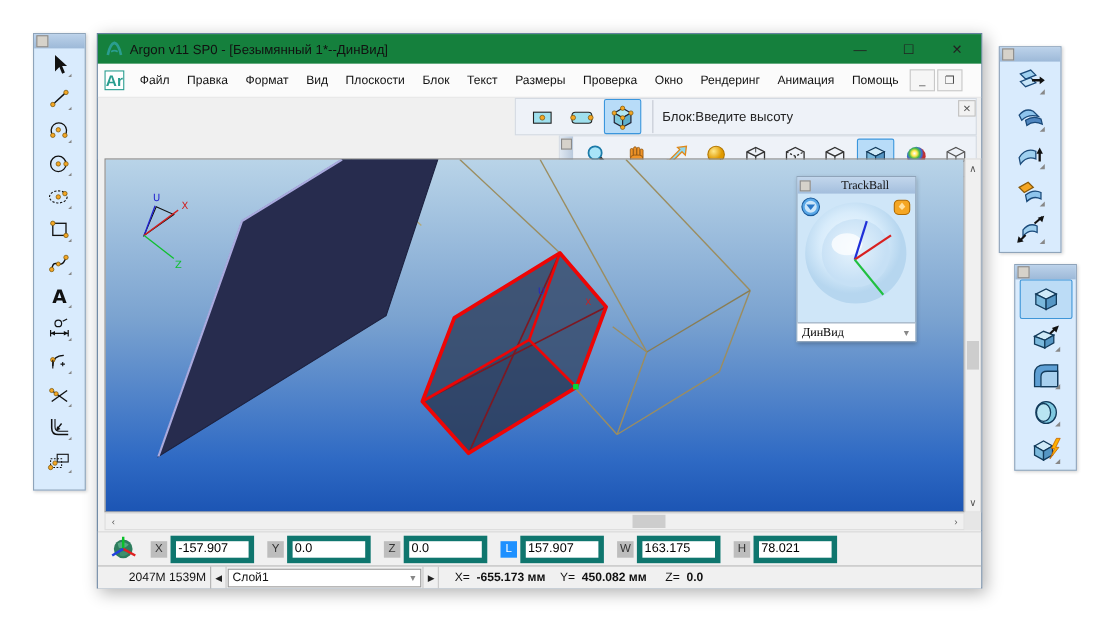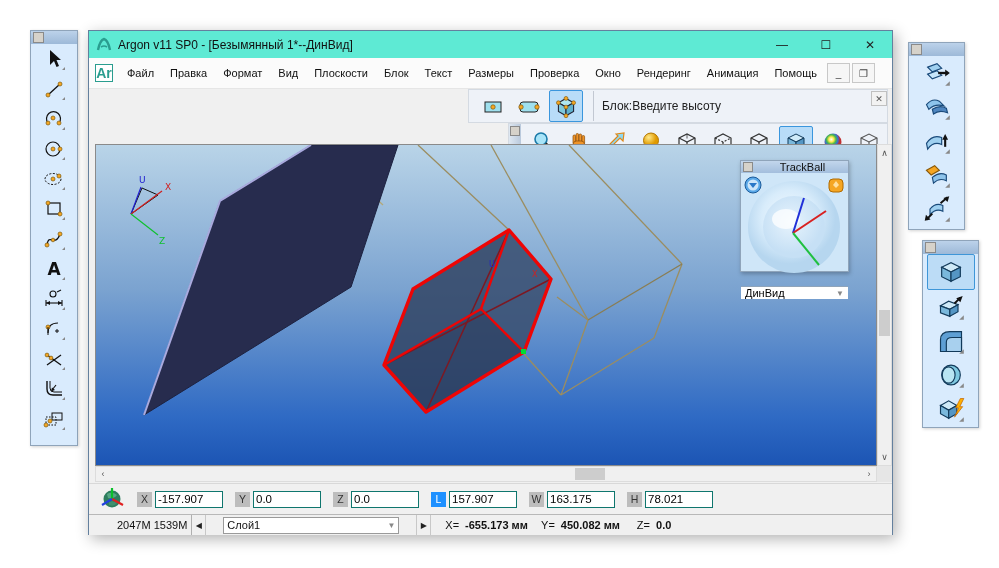--- a/index.html
+++ b/index.html
@@ -7,21 +7,21 @@
   
   .palette{position:absolute;background:#d9ebfd;border:1px solid #8fa4ba;box-shadow:1px 1px 3px rgba(0,0,0,.18);}
   .pal-title{height:13px;background:linear-gradient(#bcd2ea,#9db9d8);display:flex;align-items:center;padding-left:2px;}
   .grip-sq{width:9px;height:9px;background:#d6d2ca;border:1px solid #8a8a8a;}
   .pal-tools{display:flex;flex-direction:column;align-items:center;}
   .pal-tool{width:38px;height:30px;display:flex;align-items:center;justify-content:center;}
   .rp .pal-tool{width:46px;height:34px;}
   .pal-tool.sel{background:#bcdcf6;border:1px solid #3e96d8;border-radius:2px;}
   
   .window{position:absolute;left:88px;top:30px;width:805px;height:505px;background:#f0f0f0;border:1px solid #64809e;box-shadow:3px 4px 14px rgba(0,0,0,.3);box-sizing:border-box;}
-  .titlebar{height:27px;background:#5eead4;display:flex;align-items:center;}
+  .titlebar{height:27px;background:#15803d;display:flex;align-items:center;}
   .title-text{font-size:12px;color:#111;margin-left:5px;flex:1;white-space:nowrap;}
   .win-btn{width:44px;height:27px;display:flex;align-items:center;justify-content:center;font-size:12px;color:#222;}
   .menubar{height:30px;background:#fbfbfb;display:flex;align-items:center;padding-left:6px;border-bottom:1px solid #e6e6e6;}
   .menu-item{font-size:11px;color:#111;padding:4px 8px;}
   .doc-icon{width:16px;height:16px;border:1px solid #2a9d8f;color:#2a9d8f;font-size:14px;font-weight:bold;display:flex;align-items:center;justify-content:center;margin-right:6px;background:#fff;}
   .mdi-btn{width:21px;height:18px;border:1px solid #c8c8c8;background:#f6f6f6;font-size:10px;color:#444;display:flex;align-items:center;justify-content:center;margin-left:2px;}
   .mdi-close{position:absolute;right:5px;top:60px;width:14px;height:13px;border:1px solid #c0c0c0;background:#f2f2f2;color:#555;font-size:9px;display:flex;align-items:center;justify-content:center;}
   .toolrow{height:56px;display:flex;align-items:flex-end;padding:0 4px 6px 4px;box-sizing:border-box;background:#f0f0f0;flex-direction:column;}
   .toolgroup{display:flex;align-items:center;background:#eef2f8;border:1px solid #d4dae2;height:40px;box-sizing:border-box;}
   .tg-left{width:420px;padding-left:6px;}
@@ -39,32 +39,32 @@
   .hsb{position:absolute;left:6px;top:435px;width:782px;height:16px;background:#f0f0f0;border:1px solid #dcdcdc;box-sizing:border-box;display:flex;align-items:center;}
   .sb-arrow{color:#555;font-size:9px;line-height:1;flex:0 0 auto;display:flex;align-items:center;justify-content:center;width:14px;height:14px;}
   .sb-thumb-v{width:11px;height:26px;background:#cdcdcd;position:absolute;top:150px;left:1px;}
   .sb-thumb-h{width:30px;height:12px;background:#cdcdcd;position:absolute;left:465px;top:1px;}
   .sb-corner{position:absolute;left:788px;top:435px;width:15px;height:16px;background:#e6e6e6;}
   .hsb .spacer{flex:1;}
   
   .coordbar{position:absolute;left:0;top:452px;width:803px;height:31px;background:#f0f0f0;border-top:1px solid #d8d8d8;display:flex;align-items:center;padding-left:10px;box-sizing:border-box;}
   .chip{width:15px;height:15px;background:#bdbdbd;color:#333;font-size:10.5px;display:flex;align-items:center;justify-content:center;margin:0 3px 0 12px;}
   .chip.active{background:#1e90ff;color:#fff;}
-  .coord-input{width:62px;height:15px;border:1px solid #0f766e;font-size:11.5px;font-family:"Liberation Sans",sans-serif;padding:0 2px;background:#fff;color:#000;}
+  .coord-input{width:62px;height:15px;border:5px solid #0f766e;font-size:11.5px;font-family:"Liberation Sans",sans-serif;padding:0 2px;background:#fff;color:#000;}
   
   .statusbar{position:absolute;left:0;top:483px;width:803px;height:20px;background:#f0f0f0;border-top:1px solid #b8b8b8;display:flex;align-items:center;font-size:11px;color:#111;}
   .mem{padding:0 4px;border-right:1px solid #b0b0b0;height:100%;display:flex;align-items:center;margin-left:24px;}
   .nav-btn{width:13px;height:100%;display:flex;align-items:center;justify-content:center;font-size:8px;color:#222;border-right:1px solid #c8c8c8;}
-  .layer-combo{width:168px;height:15px;background:#fff;border:1px solid #9a9a9a;margin:0 17px;display:flex;align-items:center;justify-content:space-between;padding:0 3px;font-size:11px;}
+  .layer-combo{width:168px;height:15px;background:#fff;border:1px solid #9a9a9a;margin:0 1px;display:flex;align-items:center;justify-content:space-between;padding:0 3px;font-size:11px;}
   .combo-arrow{color:#888;font-size:8px;}
   .meas{margin-left:14px;display:flex;gap:6px;}
   .meas .lbl{color:#111;}
   .meas .val{min-width:70px;font-weight:bold;}
   
-  .trackball{position:absolute;left:740px;top:160px;width:109px;height:112px;border:1px solid #8fa4ba;background:#cfe6f8;box-shadow:1px 2px 4px rgba(0,0,0,.25);box-sizing:border-box;display:flex;flex-direction:column;}
+  .trackball{position:absolute;left:724px;top:160px;width:109px;height:151px;border:1px solid #8fa4ba;background:#cfe6f8;box-shadow:1px 2px 4px rgba(0,0,0,.25);box-sizing:border-box;display:flex;flex-direction:column;font-family:Liberation Serif, serif;}
   .tb-title{height:15px;background:linear-gradient(#c2d6ec,#a3bedd);display:flex;align-items:center;font-size:11px;color:#111;}
   .tb-title .grip-sq{margin:0 4px 0 2px;width:8px;height:8px;}
   .tb-body{position:relative;flex:1;}
   .tb-combo{height:16px;background:#fff;border-top:1px solid #8fa4ba;display:flex;align-items:center;justify-content:space-between;padding:0 4px;font-size:11px;}
   .tb-btn{position:absolute;width:18px;height:18px;}
   text{font-family:"DejaVu Sans",sans-serif;}
 </style>
 </head>
 <body>
 

